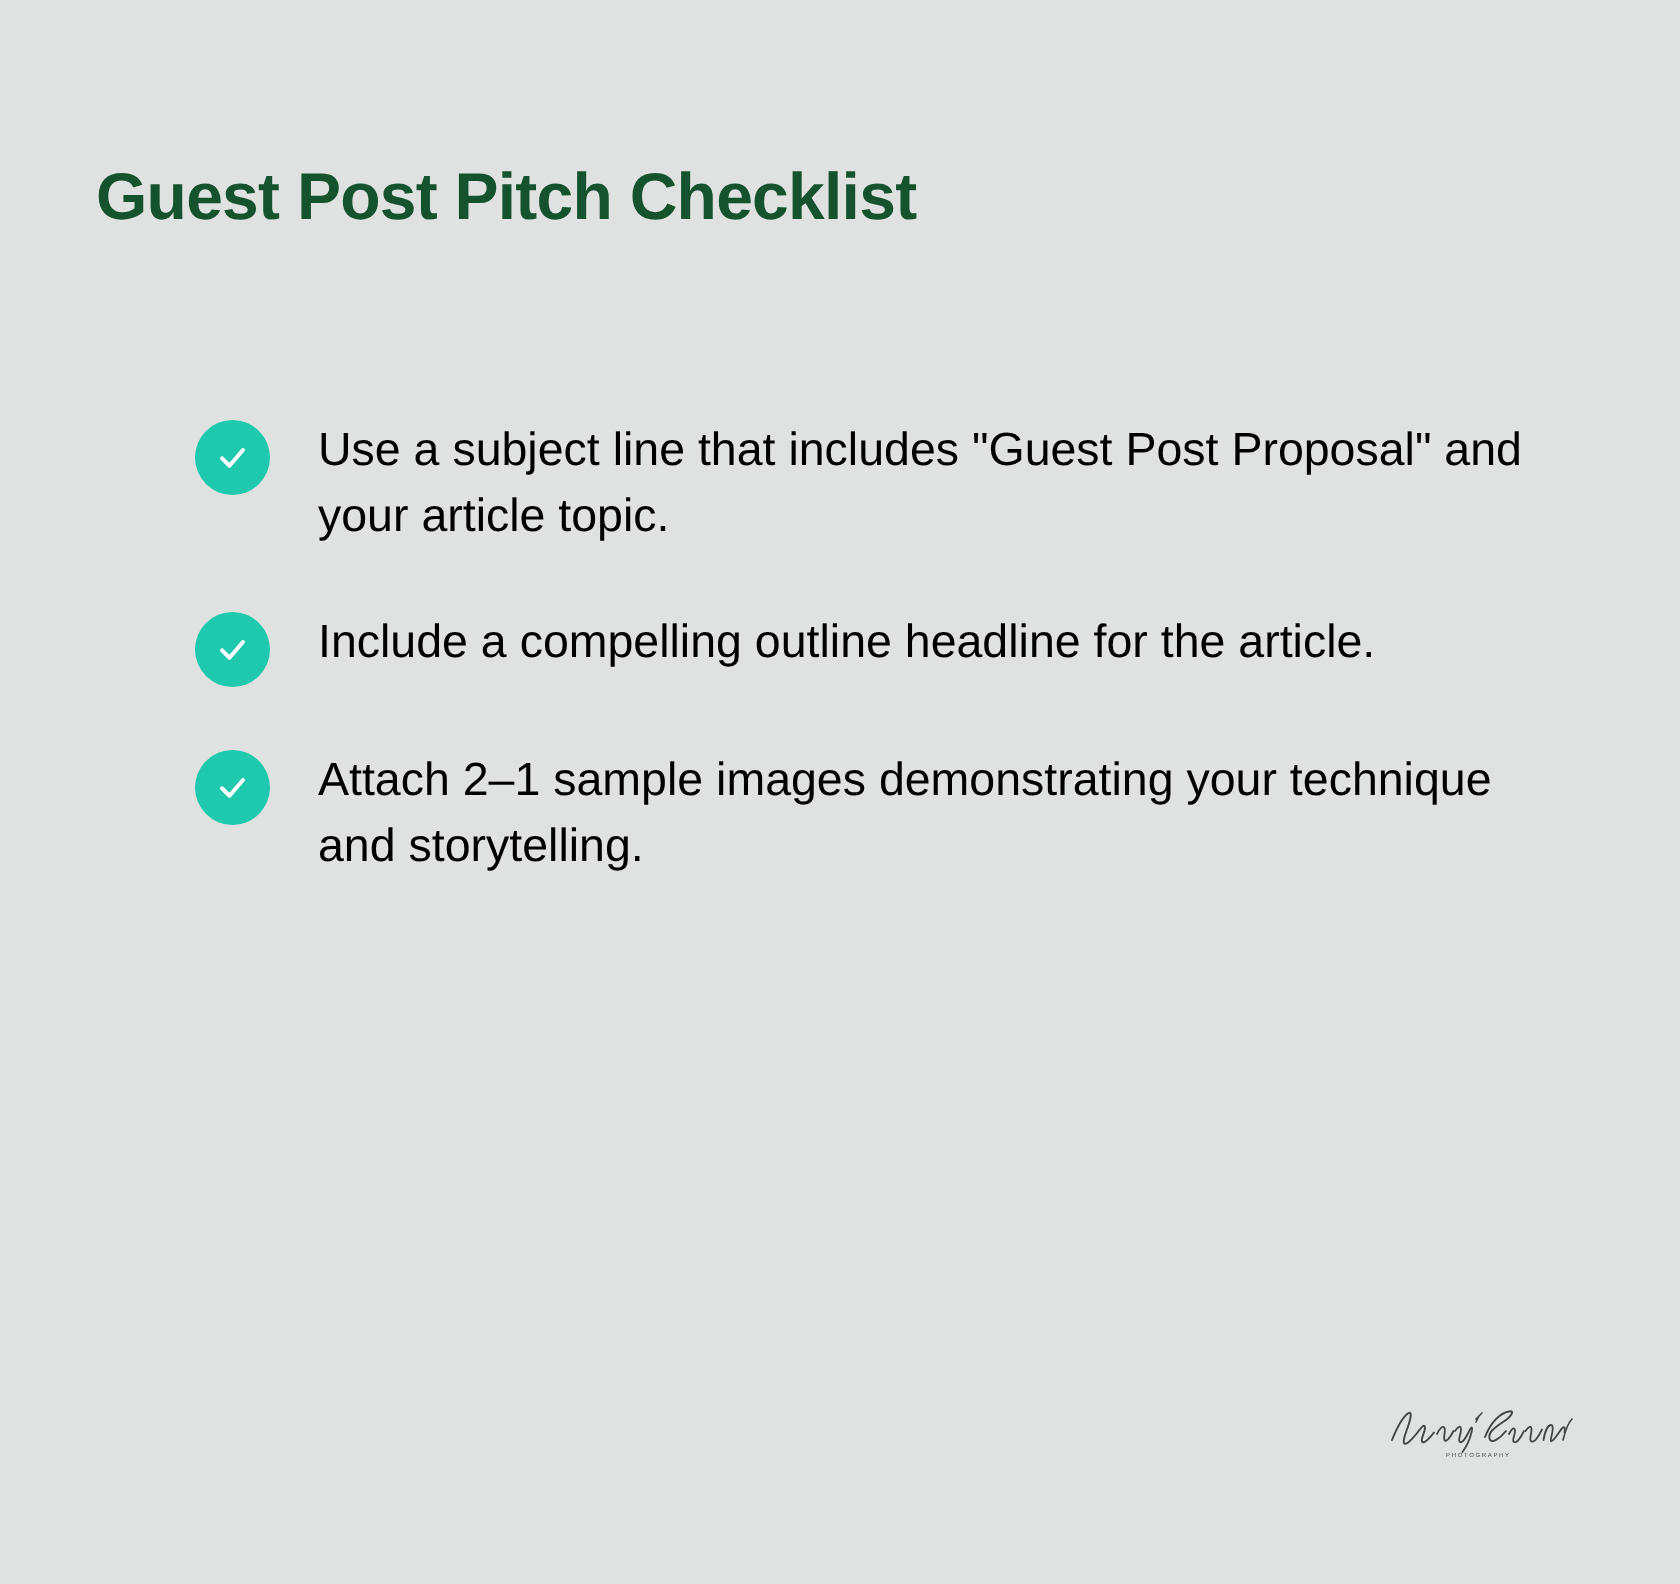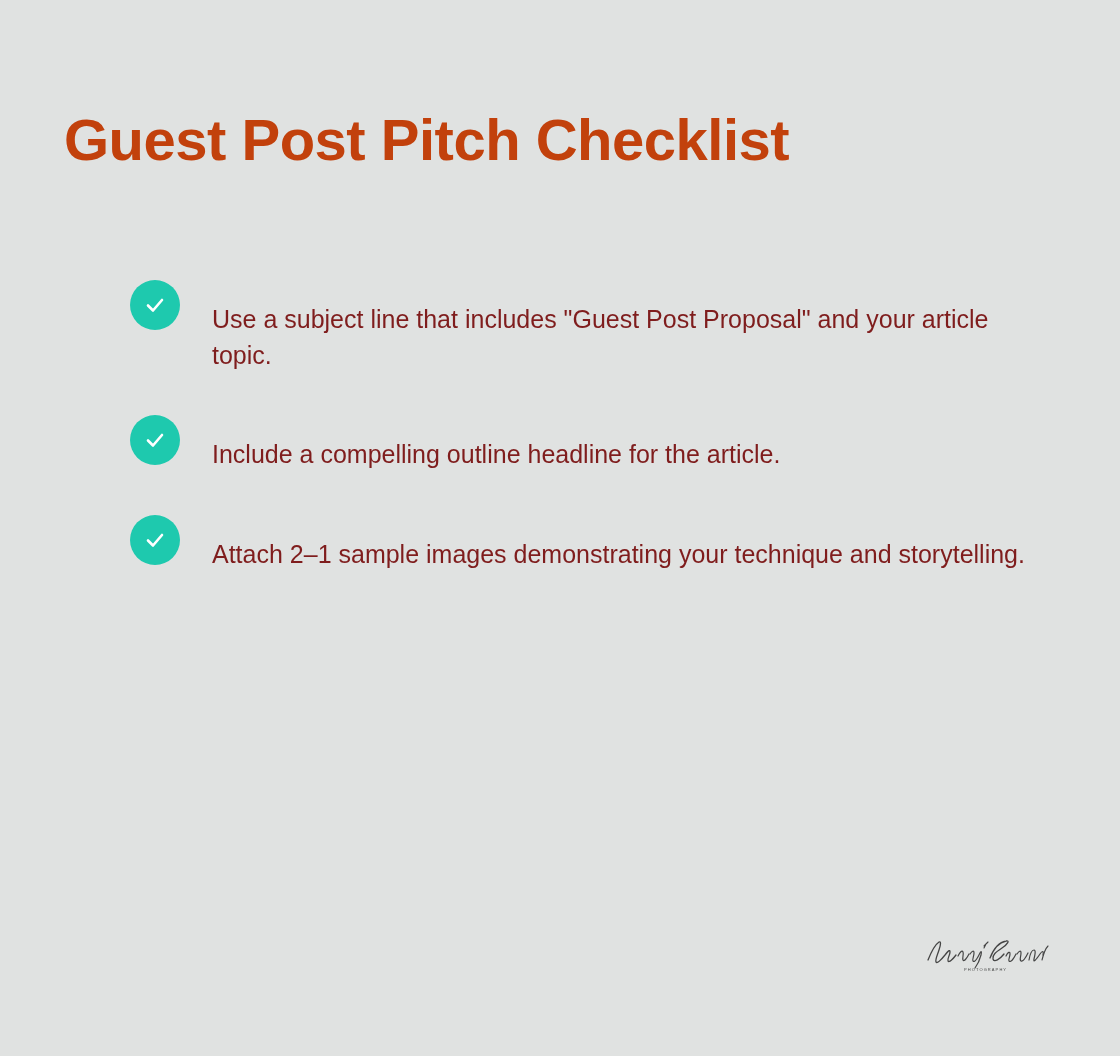--- a/index.html
+++ b/index.html
@@ -17,24 +17,24 @@
     position: relative;
     width: 1120px;
     height: 1056px;
     background: #e0e2e1;
     box-sizing: border-box;
   }
   .title {
     position: absolute;
     left: 64px;
     top: 108px;
-    font-size: 58px;
+    font-size: 44px;
     font-weight: bold;
     letter-spacing: -0.5px;
-    color: #c2410c;
+    color: #14532d;
     line-height: 1.1;
     white-space: nowrap;
   }
   .checklist {
     position: absolute;
     left: 130px;
     top: 278px;
     width: 920px;
   }
   .check-item {
@@ -51,25 +51,24 @@
     display: flex;
     align-items: center;
     justify-content: center;
     margin-top: 2px;
   }
   .check-icon svg {
     display: block;
   }
   .check-text {
     margin-left: 32px;
-    font-size: 25px;
+    font-size: 31px;
     line-height: 1.42;
-    color: #7f1d1d;
+    color: #000000;
     max-width: 830px;
-    margin-top: 24px;
   }
   .signature {
     position: absolute;
     right: 68px;
     bottom: 78px;
     width: 130px;
     height: 48px;
     opacity: 0.85;
   }
   .signature svg {

